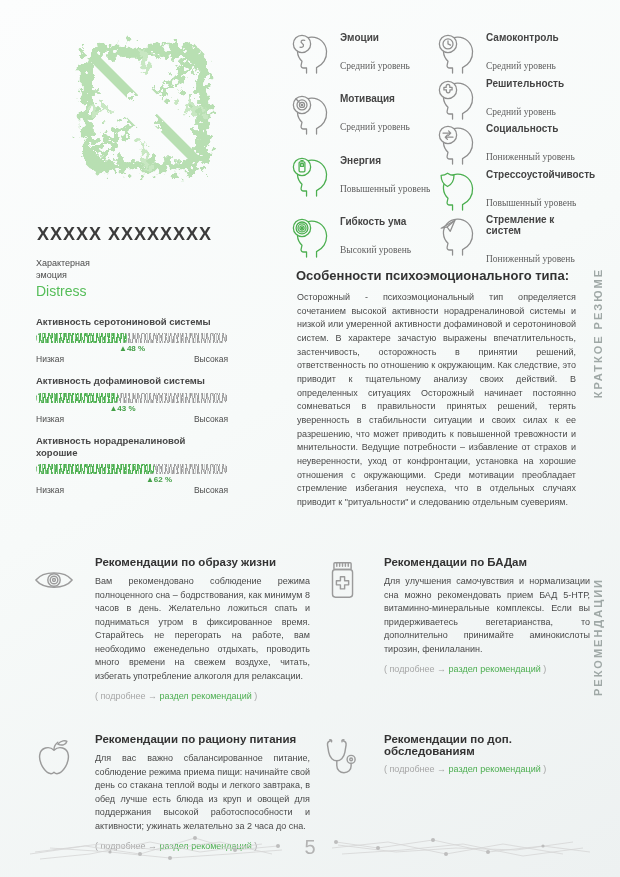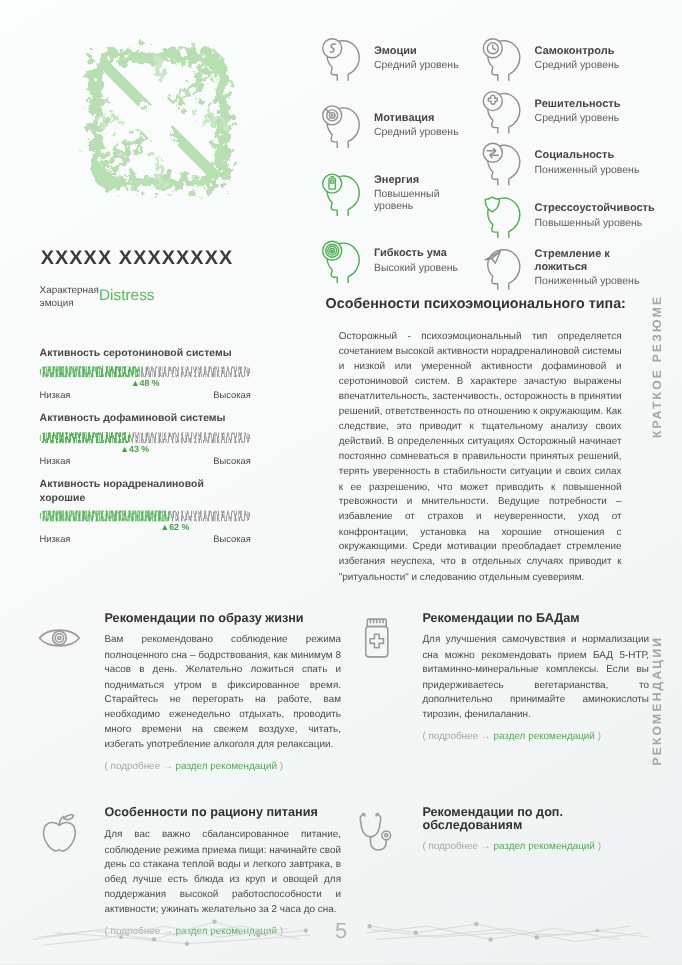--- a/index.html
+++ b/index.html
@@ -11,21 +11,21 @@
     background: linear-gradient(150deg, #fcfdfd 0%, #f7faf9 45%, #edf1f1 100%);
   }
 
   
   .fractal { position: absolute; left: 46px; top: 10px; width: 198px; height: 198px; }
 
   
   .name { position: absolute; left: 37px; top: 224px; font-size: 18px; font-weight: bold; letter-spacing: 1px; color: #3c3c3c; }
   .type-row { position: absolute; left: 36px; top: 258px; display: flex; align-items: flex-end; gap: 10px; }
   .type-title { font-size: 26px; font-weight: bold; color: #4cae50; letter-spacing: .5px; line-height: 1; }
-  .emotion { display: flex; width: 66px; }
+  .emotion { display: flex; flex-direction: column; width: 66px; }
   .emotion-label { font-size: 9px; color: #4a4a4a; line-height: 1.3; }
   .emotion-value { font-size: 14px; color: #55bd58; margin-top: 2px; }
 
   
   .bars { position: absolute; left: 36px; top: 316px; width: 192px; }
   .bar { margin-bottom: 11px; }
   .bar-label { font-size: 9.5px; font-weight: bold; color: #474747; margin-bottom: 5px; line-height: 1.3; }
   .track {
     position: relative; height: 10px; border-radius: 5px;
     background-image:
@@ -43,32 +43,32 @@
   }
   .marker { position: relative; height: 11px; font-size: 8px; color: #43a047; font-weight: bold; }
   .marker span.pos { position: absolute; transform: translateX(-35%); white-space: nowrap; top: 1px; }
   .minmax { display: flex; justify-content: space-between; font-size: 8.5px; color: #4c4c4c; }
 
   
   .traits { position: absolute; left: 292px; top: 32px; width: 292px; display: flex; gap: 6px; }
   .tcol { display: flex; flex-direction: column; justify-content: space-between; }
   .tcol1 { width: 140px; height: 226px; }
   .tcol2 { width: 146px; height: 232px; }
-  .trait { display: flex; align-items: center; gap: 8px; }
+  .trait { display: flex; align-items: flex-start; gap: 8px; }
   .trait svg { width: 40px; height: 42px; flex: none; }
   .trait g { stroke: #8f8f8f; fill: none; stroke-width: 1.4; stroke-linecap: round; stroke-linejoin: round; }
   .trait[data-accent="green"] g { stroke: #4caf50; }
   .trait .badge-bg { fill: #f9fbfa; }
   .trait .lbl { font-size: 10px; font-weight: bold; color: #454545; }
-  .trait .lvl { font-size: 9.5px; color: #5f5f5f; margin-top: 2px; }
+  .trait .lvl { font-size: 9.5px; color: #5f5f5f; margin-top: 18px; font-family: Liberation Serif, serif; }
 
   
   .summary { position: absolute; left: 292px; top: 268px; width: 289px; }
   .summary h2 { font-size: 13px; font-weight: bold; color: #333; margin: 0 4px 8px; }
-  .summary p { font-size: 9px; line-height: 1.52; color: #4a4a4a; text-align: justify; margin: 16px; }
+  .summary p { font-size: 9px; line-height: 1.52; color: #4a4a4a; text-align: justify; margin: 5px; }
 
   
   .vlabel { position: absolute; writing-mode: vertical-rl; transform: rotate(180deg);
             font-size: 11px; font-weight: bold; letter-spacing: 2px; color: #9fa8a6; }
   .v-top { right: 16px; top: 268px; }
   .v-bottom { right: 16px; top: 578px; }
 
   
   .recs { position: absolute; left: 33px; top: 556px; width: 557px; display: grid;
           grid-template-columns: 277px 268px; column-gap: 12px; row-gap: 32px; }
@@ -290,21 +290,21 @@
 
       <div class="trait" data-accent="gray">
         <svg viewBox="0 0 44 46">
             <g>
           <path d="M27 45 L27 39 C34 36 38.5 29 38 21 C37.3 12 30 5 21 5.5 C12 6 5.5 13 6 21.5 C6.3 26 8.3 29.6 11 32 L10 36.5 C9.7 38.2 11 39.5 12.7 39.5 L16 39.5 L16 45"></path>
           <path class="badge-bg" d="M3.5 15.5 L18.5 7 L13.5 19 L10 14.2 Z"></path>
           <path d="M10 14.2 L18.5 7"></path>
         </g>
           </svg>
         <div class="txt">
-            <div class="lbl">Стремление к ложиться</div>
+            <div class="lbl">Стремление к систем</div>
         <div class="lvl">Пониженный уровень</div>
           </div>
       </div>
 
     </div>
   </div>
 
   <div class="summary">
     <h2>Особенности психоэмоционального типа:</h2>
     <p>Осторожный - психоэмоциональный тип определяется сочетанием высокой активности норадреналиновой системы и низкой или умеренной активности дофаминовой и серотониновой систем. В характере зачастую выражены впечатлительность, застенчивость, осторожность в принятии решений, ответственность по отношению к окружающим. Как следствие, это приводит к тщательному анализу своих действий. В определенных ситуациях Осторожный начинает постоянно сомневаться в правильности принятых решений, терять уверенность в стабильности ситуации и своих силах к ее разрешению, что может приводить к повышенной тревожности и мнительности. Ведущие потребности – избавление от страхов и неуверенности, уход от конфронтации, установка на хорошие отношения с окружающими. Среди мотивации преобладает стремление избегания неуспеха, что в отдельных случаях приводит к "ритуальности" и следованию отдельным суевериям.</p>
@@ -349,21 +349,21 @@
 
     <div class="rec">
       <svg class="ricon" viewBox="0 0 44 44">
           <g>
         <path d="M22 15 C17 10 8 12 7 20 C6 28 12 37 17 39 C19 40 21 39 22 38 C23 39 25 40 27 39 C32 37 38 28 37 20 C36 12 27 10 22 15 Z"></path>
         <path d="M22 14 C22 10 24 8 26 6.5"></path>
         <path d="M26 8.5 C29.5 4.5 34 4.5 35.5 5.5 C34.5 9.5 30 10.5 26 8.5 Z"></path>
       </g>
         </svg>
       <div>
-        <h3>Особенности по рациону питания</h3>
+        <h3>Рекомендации по рациону питания</h3>
         <p>Для вас важно сбалансированное питание, соблюдение режима приема пищи: начинайте свой день со стакана теплой воды и легкого завтрака, в обед лучше есть блюда из круп и овощей для поддержания высокой работоспособности и активности; ужинать желательно за 2 часа до сна.</p>
         <div class="more"><span>( подробнее → </span><span class="lnk">раздел рекомендаций</span><span> )</span></div>
       </div>
     </div>
 
     <div class="rec">
       <svg class="ricon" viewBox="0 0 44 44">
           <g>
         <path d="M9 5 C6.5 5.5 5.5 7.5 5.8 9.5 L7 17 C8 23 12 26 15.5 26 C19 26 23 23 24 17 L25.2 9.5 C25.5 7.5 24.5 5.5 22 5"></path>
         <path d="M8 4 C9.5 3.5 10.5 4.5 10 6 M23 4 C21.5 3.5 20.5 4.5 21 6"></path>

